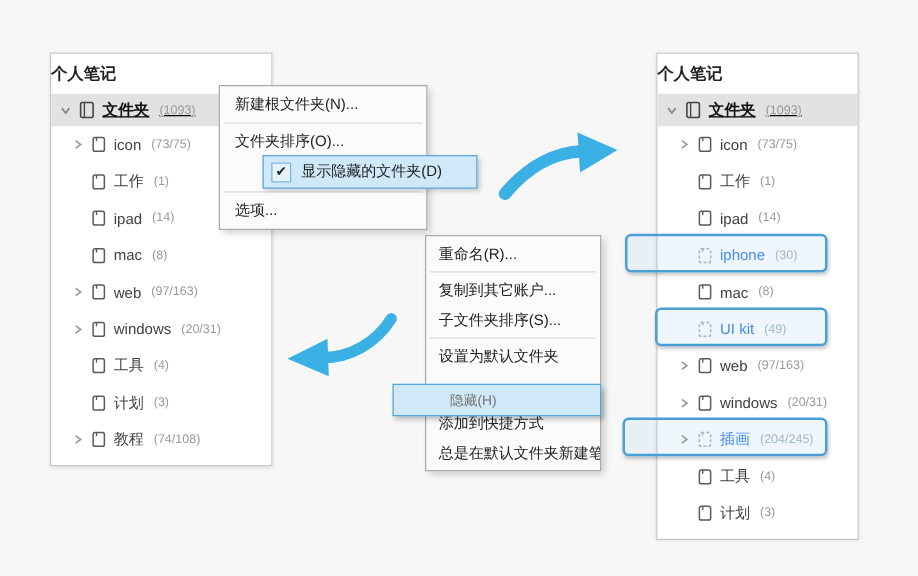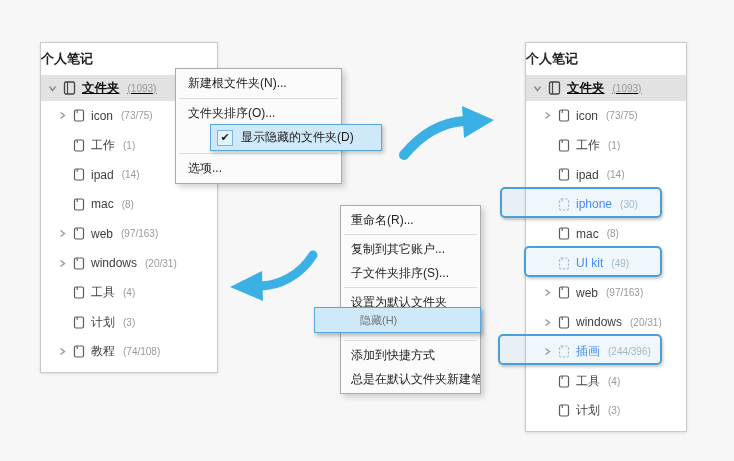--- a/index.html
+++ b/index.html
@@ -43,21 +43,21 @@
   .hidden-item .count{color:#a5b5c0}
 
   
   .menu{
     position:absolute;background:#fbfbfb;
     border:1px solid #ababab;
     box-shadow:3px 3px 6px rgba(0,0,0,.18);
     padding:2px 0;z-index:3;
   }
   .menu1{left:175px;top:68px;width:167px}
-  .menu2{left:340px;top:205px;width:141px}
+  .menu2{left:340px;top:188px;width:141px}
   .menu-item{
     font-size:12px;color:#222;white-space:nowrap;overflow:hidden;
   }
   .menu1 .menu-item{height:25px;line-height:25px;padding:0 12px}
   .menu2 .menu-item{height:24px;line-height:24px;padding:0 10px}
   .menu-slot{height:25px}
   .menu2 .menu-slot{height:24px}
   .menu-sep{height:1px;background:#dcdcdc;margin:2px 3px}
 
   
@@ -363,21 +363,21 @@
               <polyline points="2.5,1.5 6.5,4.5 2.5,7.5" fill="none" stroke="#9a9a9a" stroke-width="1.4"></polyline>
             </svg>
           </span>
           <span class="icon">
             <svg width="14" height="15" viewBox="0 0 14 15">
               <rect x="2.5" y="2" width="9" height="11" rx="1.5" fill="none" stroke="#9db6c6" stroke-width="1.2" stroke-dasharray="2.4,1.6"></rect>
               <line x1="5.2" y1="2" x2="5.2" y2="5" stroke="#9db6c6" stroke-width="1.1" stroke-dasharray="2.4,1.6"></line>
             </svg>
           </span>
           <span class="label">插画</span>
-          <span class="count">(244/396)</span>
+          <span class="count">(204/245)</span>
         </div>
         <div class="tree-item">
           <span class="chev"></span>
           <span class="icon">
             <svg width="14" height="15" viewBox="0 0 14 15">
               <rect x="2.5" y="2" width="9" height="11" rx="1.5" fill="none" stroke="#5a5a5a" stroke-width="1.2"></rect>
               <line x1="5.2" y1="2" x2="5.2" y2="5" stroke="#5a5a5a" stroke-width="1.1"></line>
             </svg>
           </span>
           <span class="label">工具</span>

